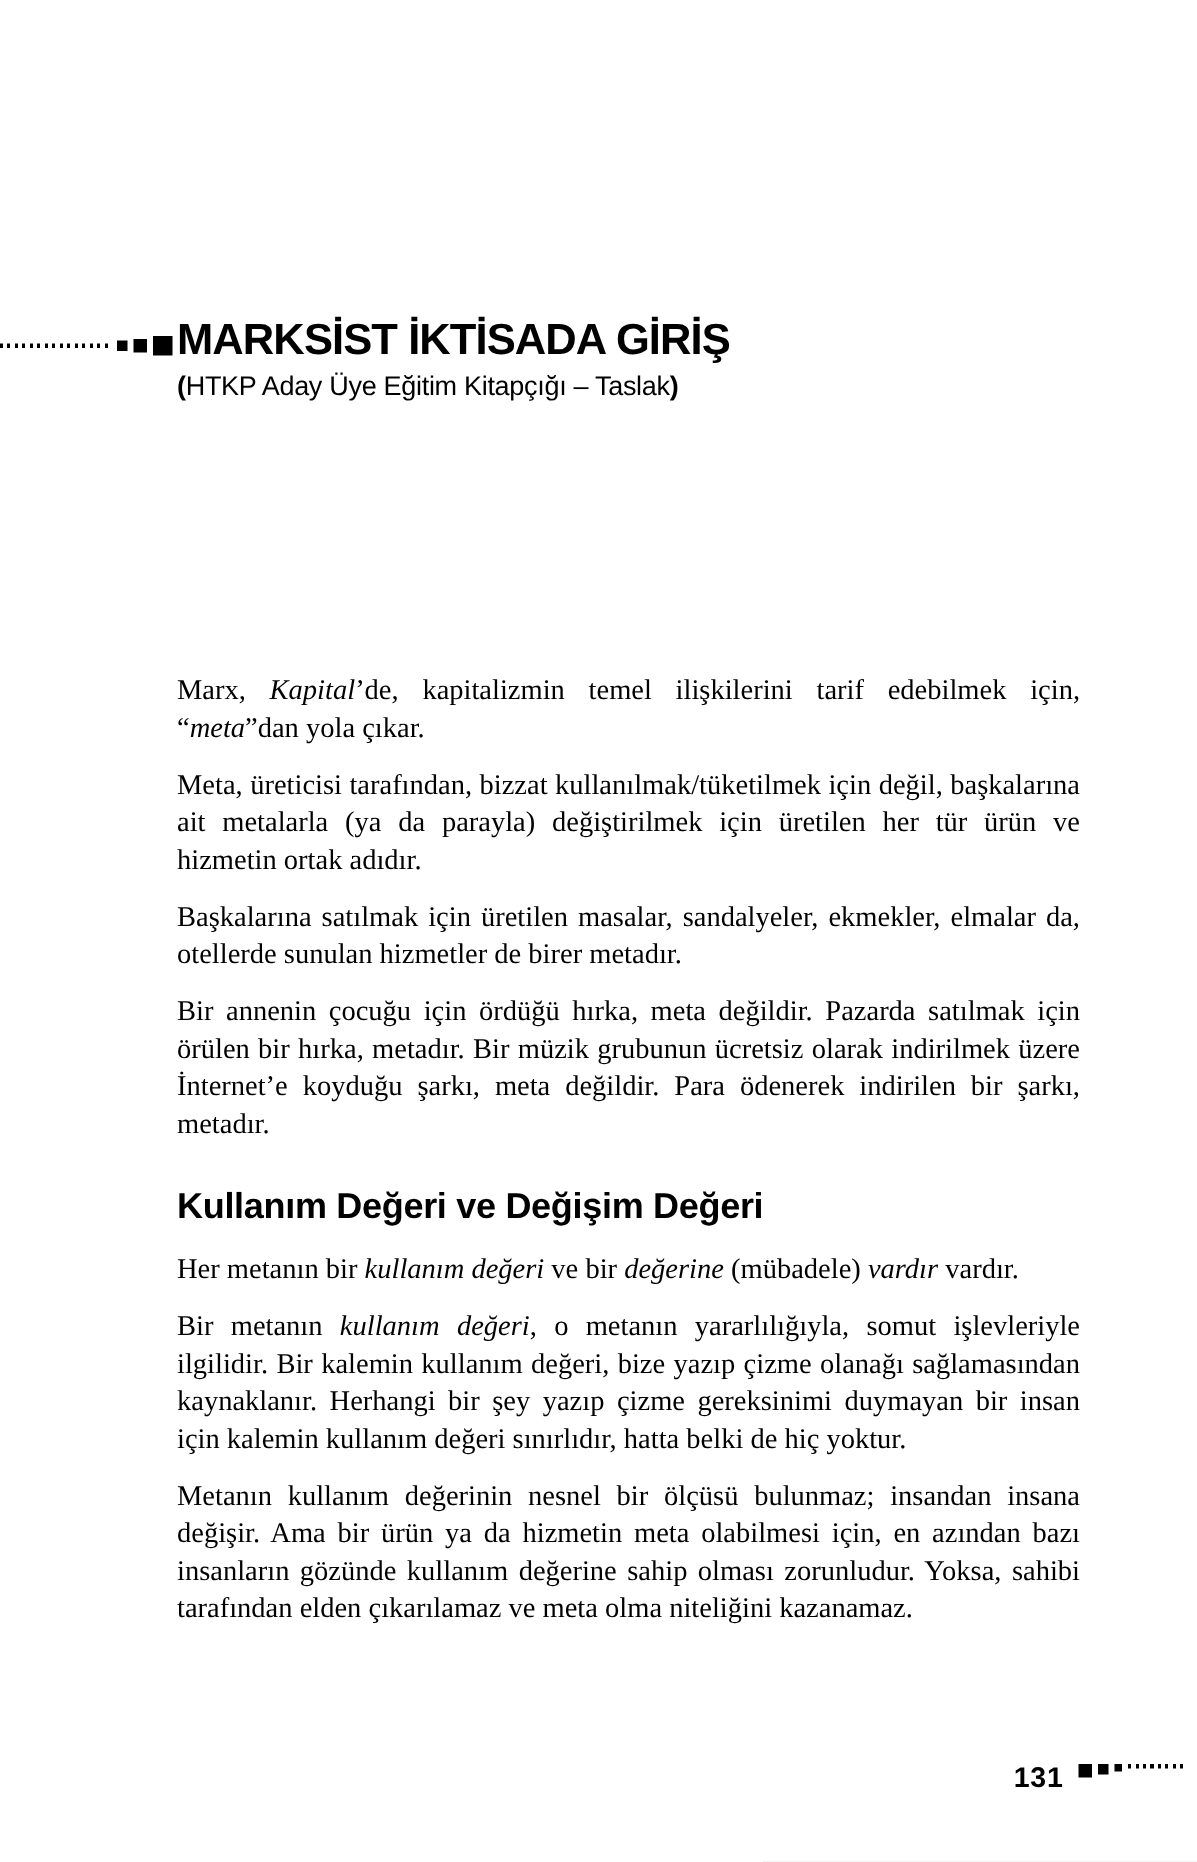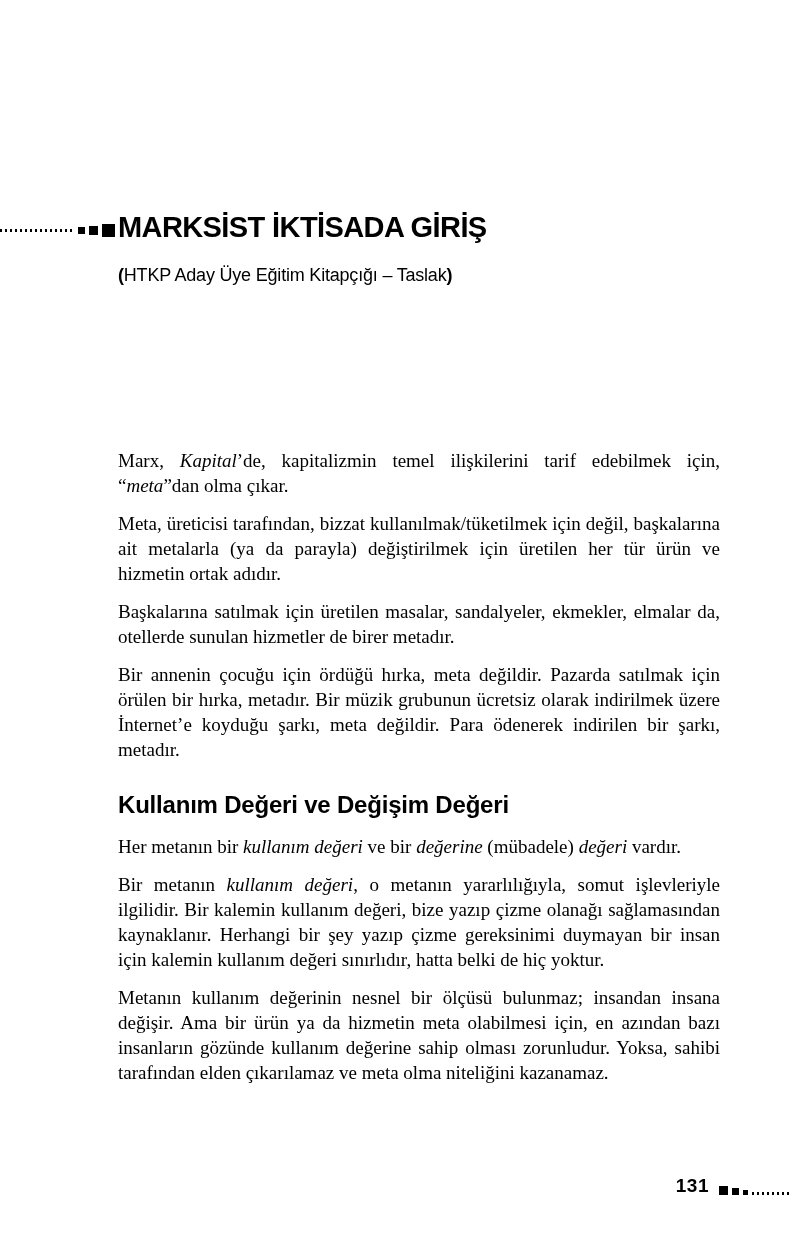--- a/index.html
+++ b/index.html
@@ -43,21 +43,21 @@
   }
   .chapter-title {
     margin: 0;
     font-size: 29px;
     font-weight: bold;
     letter-spacing: -0.6px;
     line-height: 1.05;
     white-space: nowrap;
   }
   .chapter-subtitle {
-    margin: 23px 0 0 0;
+    margin: 5px 0 0 0;
     font-size: 18px;
     font-weight: normal;
     letter-spacing: -0.2px;
   }
   .chapter-subtitle .paren { font-weight: bold; }
 
   
   .content {
     position: absolute;
     left: 118px;
@@ -82,21 +82,21 @@
     letter-spacing: -0.2px;
     line-height: 1.1;
   }
 
   
   .footer {
     position: absolute;
     top: 1176px;
     right: 8px;
     display: flex;
-    align-items: flex-end;
+    align-items: flex-start;
     gap: 4px;
   }
   .page-number {
     font-family: "Liberation Sans", sans-serif;
     font-size: 19px;
     font-weight: bold;
     letter-spacing: 0.5px;
     margin-right: 6px;
     line-height: 1;
   }
@@ -114,28 +114,28 @@
     <span class="sq sq13"></span>
   </div>
 
   <div class="title-block">
     <h1 class="chapter-title">MARKSİST İKTİSADA GİRİŞ</h1>
     <p class="chapter-subtitle"><span class="paren">(</span><span>HTKP Aday Üye Eğitim Kitapçığı – Taslak</span><span class="paren">)</span></p>
   </div>
 
   <div class="content">
     <div>
-        <p class="body-para"><span>Marx, </span><em>Kapital</em><span>’de, kapitalizmin temel ilişkilerini tarif edebilmek için, “</span><em>meta</em><span>”dan olma çıkar.</span></p>
+        <p class="body-para"><span>Marx, </span><em>Kapital</em><span>’de, kapitalizmin temel ilişkilerini tarif edebilmek için, “</span><em>meta</em><span>”dan yola çıkar.</span></p>
         <p class="body-para"><span>Meta, üreticisi tarafından, bizzat kullanılmak/tüketilmek için değil, başkalarına ait metalarla (ya da parayla) değiştirilmek için üretilen her tür ürün ve hizmetin ortak adıdır.</span></p>
         <p class="body-para"><span>Başkalarına satılmak için üretilen masalar, sandalyeler, ekmekler, el­malar da, otellerde sunulan hizmetler de birer metadır.</span></p>
         <p class="body-para"><span>Bir annenin çocuğu için ördüğü hırka, meta değildir. Pazarda satıl­mak için örülen bir hırka, metadır. Bir müzik grubunun ücretsiz ola­rak indirilmek üzere İnternet’e koyduğu şarkı, meta değildir. Para ödenerek indirilen bir şarkı, metadır.</span></p>
       </div>
     <h2 class="section-heading">Kullanım Değeri ve Değişim Değeri</h2>
     <div>
-        <p class="body-para"><span>Her metanın bir </span><em>kullanım değeri</em><span> ve bir </span><em>değerine</em><span> (mübadele) </span><em>değeri</em><span> vardır.</span></p>
+        <p class="body-para"><span>Her metanın bir </span><em>kullanım değeri</em><span> ve bir </span><em>değerine</em><span> (mübadele) </span><em>vardır</em><span> vardır.</span></p>
         <p class="body-para"><span>Bir metanın </span><em>kullanım değeri</em><span>, o metanın yararlılığıyla, somut işlevle­riyle ilgilidir. Bir kalemin kullanım değeri, bize yazıp çizme olanağı sağlamasından kaynaklanır. Herhangi bir şey yazıp çizme gereksini­mi duymayan bir insan için kalemin kullanım değeri sınırlıdır, hatta belki de hiç yoktur.</span></p>
         <p class="body-para"><span>Metanın kullanım değerinin nesnel bir ölçüsü bulunmaz; insandan insana değişir. Ama bir ürün ya da hizmetin meta olabilmesi için, en azından bazı insanların gözünde kullanım değerine sahip olması zo­runludur. Yoksa, sahibi tarafından elden çıkarılamaz ve meta olma niteliğini kazanamaz.</span></p>
       </div>
   </div>
 
   <div class="footer">
     <span class="page-number">131</span>
     <span class="sq sq9"></span>
     <span class="sq sq7"></span>
     <span class="sq sq5"></span>

